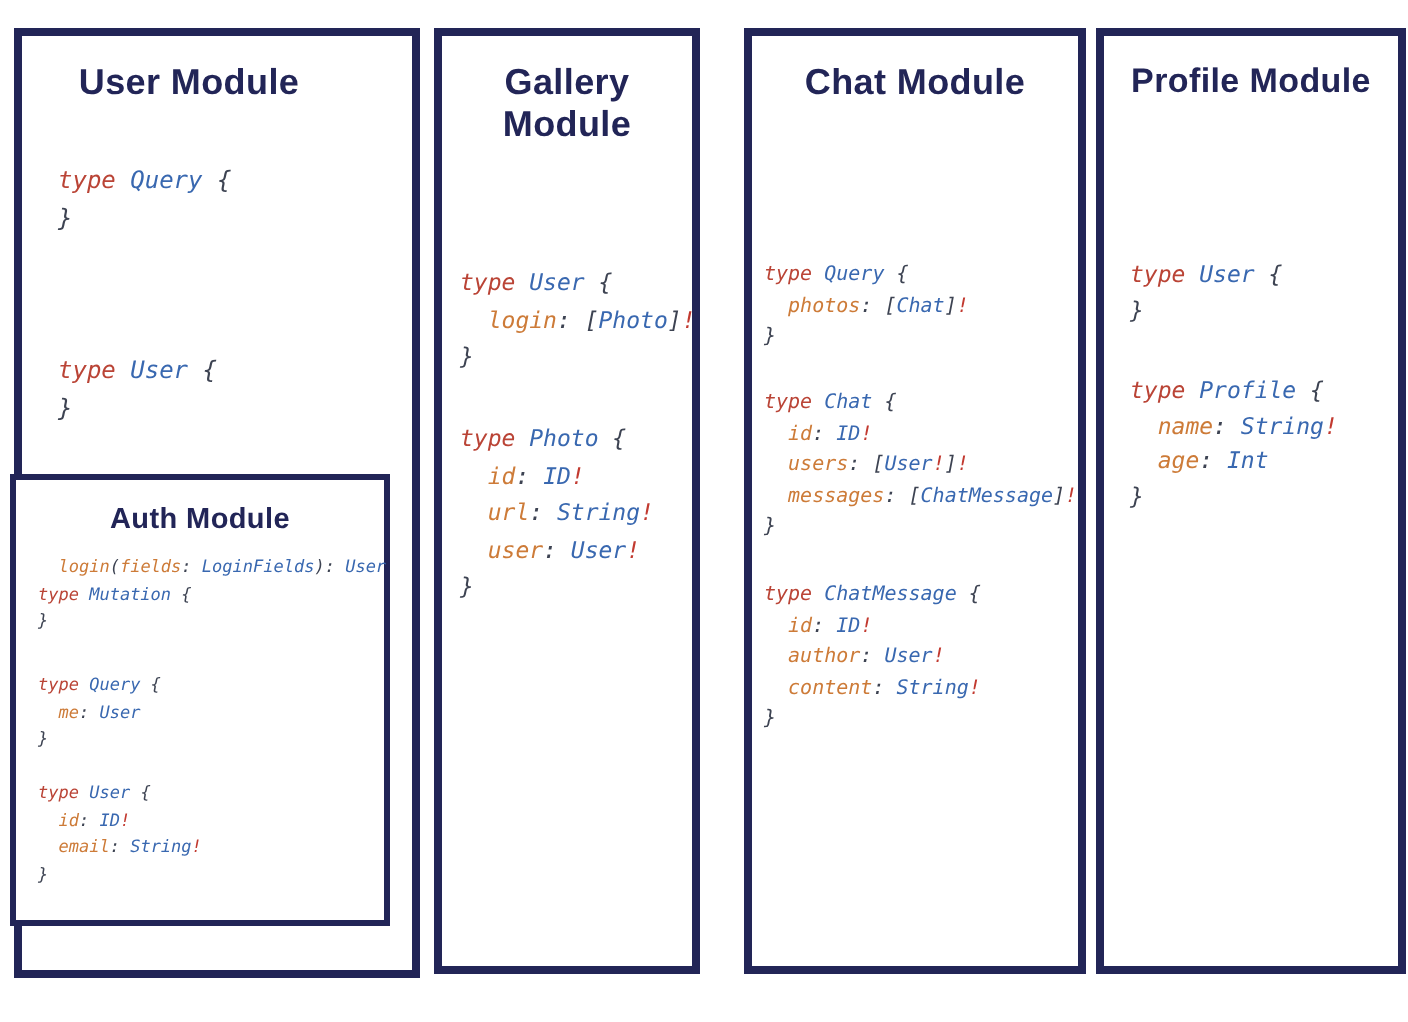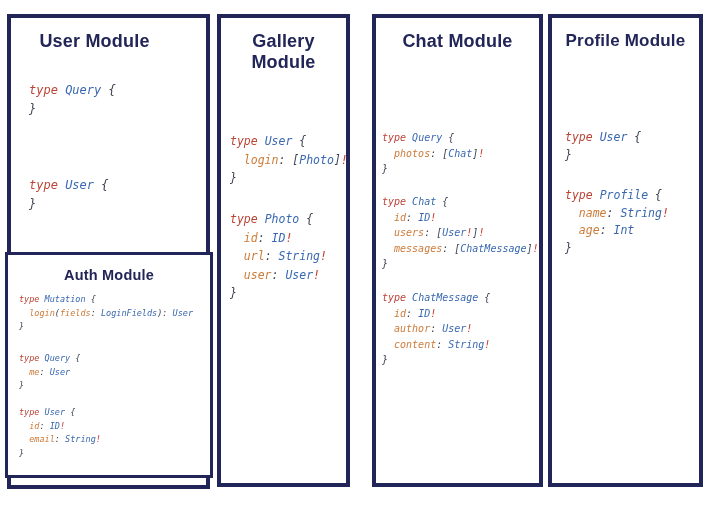--- a/index.html
+++ b/index.html
@@ -27,21 +27,21 @@
   .tk-b{color:var(--bang,#c23a30);}
 
   
   #p-user{left:7px;top:14px;width:203px;height:475px;}
   #p-user .title{top:13px;right:28px;}
   #p-user .code{left:18px;font-size:12px;line-height:19px;}
   #p-user .b1{top:63px;}
   #p-user .b2{top:158px;}
 
   
-  #p-auth{left:5px;top:252px;width:208px;height:226px;border-width:3px;z-index:2;}
+  #p-auth{left:5px;top:237px;width:190px;height:226px;border-width:3px;z-index:2;}
   #p-auth .title{top:12px;font-size:14.5px;}
   #p-auth .code{left:11px;font-size:8.5px;line-height:13.5px;}
   #p-auth .b1{top:38px;}
   #p-auth .b2{top:97px;}
   #p-auth .b3{top:151px;}
 
   
   #p-gallery{left:217px;top:14px;width:133px;height:473px;}
   #p-gallery .title{top:13px;}
   #p-gallery .code{left:9px;font-size:11.5px;line-height:18.5px;}
@@ -69,21 +69,21 @@
 <div class="canvas">
 
   <section class="panel" id="p-user">
     <h2 class="title">User Module</h2>
     <div class="code b1"><div><span class="tk-k">type </span><span class="tk-t">Query</span><span class="tk-p"> {</span></div><div><span class="tk-p">}</span></div></div>
     <div class="code b2"><div><span class="tk-k">type </span><span class="tk-t">User</span><span class="tk-p"> {</span></div><div><span class="tk-p">}</span></div></div>
   </section>
 
   <section class="panel" id="p-auth">
     <h2 class="title">Auth Module</h2>
-    <div class="code b1"><div><span class="tk-k">type </span><span class="tk-t">Mutation</span><span class="tk-p"> {</span></div><div><span class="tk-f">  login</span><span class="tk-p">(</span><span class="tk-f">fields</span><span class="tk-p">: </span><span class="tk-t">LoginFields</span><span class="tk-p">): </span><span class="tk-t">User</span></div><div><span class="tk-p">}</span></div></div>
+    <div class="code b1"><div><span class="tk-f">  login</span><span class="tk-p">(</span><span class="tk-f">fields</span><span class="tk-p">: </span><span class="tk-t">LoginFields</span><span class="tk-p">): </span><span class="tk-t">User</span></div><div><span class="tk-k">type </span><span class="tk-t">Mutation</span><span class="tk-p"> {</span></div><div><span class="tk-p">}</span></div></div>
     <div class="code b2"><div><span class="tk-k">type </span><span class="tk-t">Query</span><span class="tk-p"> {</span></div><div><span class="tk-f">  me</span><span class="tk-p">: </span><span class="tk-t">User</span></div><div><span class="tk-p">}</span></div></div>
     <div class="code b3"><div><span class="tk-k">type </span><span class="tk-t">User</span><span class="tk-p"> {</span></div><div><span class="tk-f">  id</span><span class="tk-p">: </span><span class="tk-t">ID</span><span class="tk-b">!</span></div><div><span class="tk-f">  email</span><span class="tk-p">: </span><span class="tk-t">String</span><span class="tk-b">!</span></div><div><span class="tk-p">}</span></div></div>
   </section>
 
   <section class="panel" id="p-gallery">
     <h2 class="title">Gallery Module</h2>
     <div class="code b1"><div><span class="tk-k">type </span><span class="tk-t">User</span><span class="tk-p"> {</span></div><div><span class="tk-f">  login</span><span class="tk-p">: [</span><span class="tk-t">Photo</span><span class="tk-p">]</span><span class="tk-b">!</span></div><div><span class="tk-p">}</span></div></div>
     <div class="code b2"><div><span class="tk-k">type </span><span class="tk-t">Photo</span><span class="tk-p"> {</span></div><div><span class="tk-f">  id</span><span class="tk-p">: </span><span class="tk-t">ID</span><span class="tk-b">!</span></div><div><span class="tk-f">  url</span><span class="tk-p">: </span><span class="tk-t">String</span><span class="tk-b">!</span></div><div><span class="tk-f">  user</span><span class="tk-p">: </span><span class="tk-t">User</span><span class="tk-b">!</span></div><div><span class="tk-p">}</span></div></div>
   </section>
 

